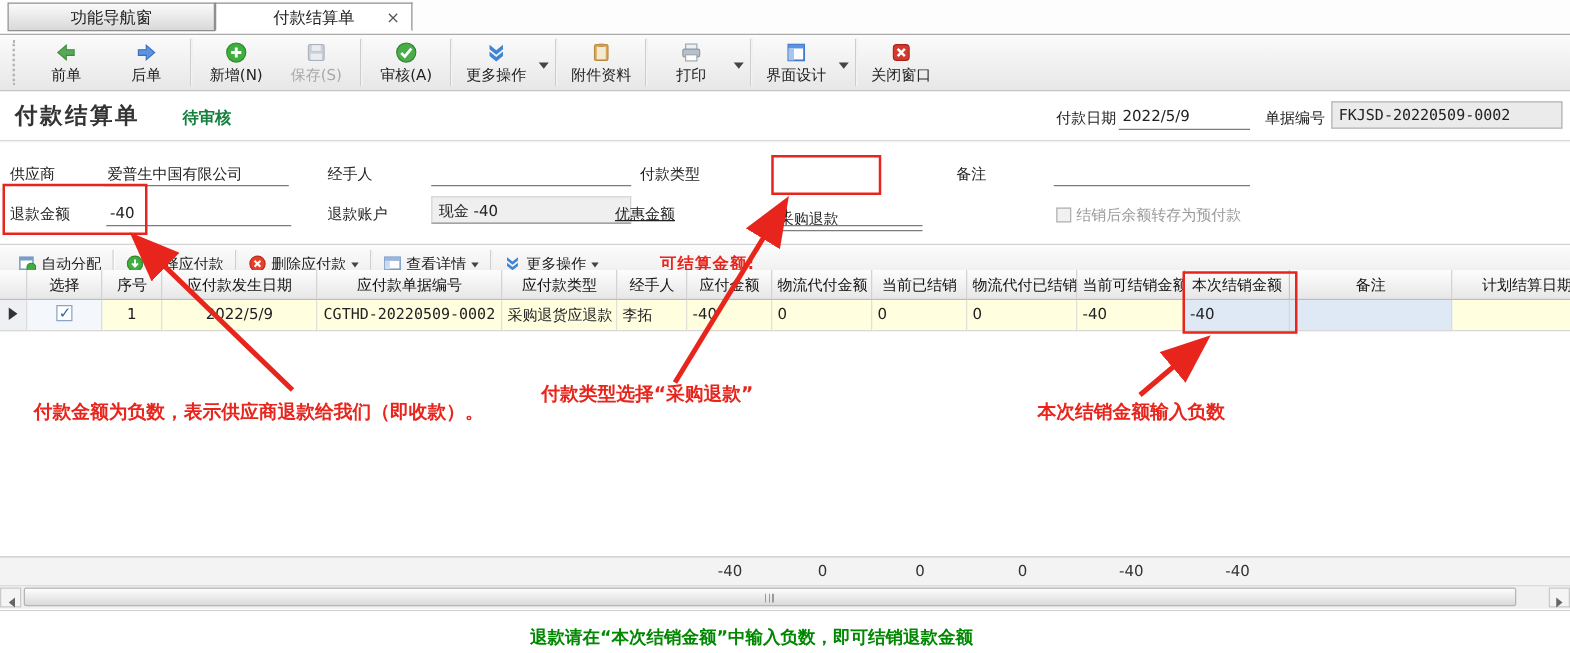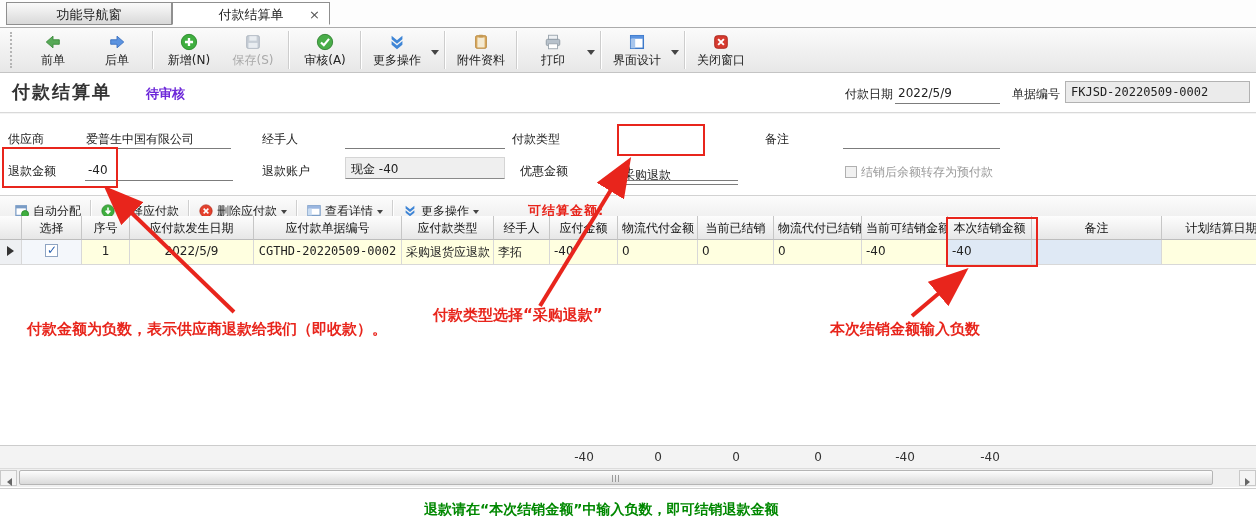--- a/index.html
+++ b/index.html
@@ -23,21 +23,21 @@
   .tbtn{display:flex;flex-direction:column;align-items:center;justify-content:center;
         min-width:52px;height:42px;font-size:12px;color:#222;padding:0 6px;cursor:default;}
   .tbtn.disabled{color:#a9a9a9;}
   .ticon{height:20px;display:flex;align-items:flex-end;}
   .tlabel{margin-top:1px;white-space:nowrap;}
   .tsep{width:1px;height:38px;background:#cdcdcd;border-right:1px solid #fff;margin:0 3px;}
   .dd{width:0;height:0;border:4px solid transparent;border-top:5px solid #444;margin:8px 2px 0 2px;}
 
   
   .doc-title{position:absolute;left:12px;top:80px;font-size:18px;font-weight:bold;color:#333;letter-spacing:2px;}
-  .doc-status{position:absolute;left:146px;top:85px;font-size:13px;font-weight:bold;color:#6d28d9;}
+  .doc-status{position:absolute;left:146px;top:85px;font-size:13px;font-weight:bold;color:#15803d;}
   .flabel{position:absolute;font-size:12px;color:#222;white-space:nowrap;}
   .uline{position:absolute;box-sizing:border-box;border-bottom:1px solid #7c7c7c;height:21px;
          font-size:12px;padding:3px 3px 0;white-space:nowrap;overflow:hidden;}
   .sunken{position:absolute;box-sizing:border-box;background:#ebebeb;border:1px solid #b2b2b2;
           height:22px;font-size:12px;padding:3px 5px 0;white-space:nowrap;overflow:hidden;}
   .mono{font-family:"DejaVu Sans Mono","Liberation Mono",monospace;}
   .divider{position:absolute;left:0;top:112px;width:1256px;height:0;border-top:1px solid #d9d9d9;
            border-bottom:1px solid #f4f4f4;}
 
   
@@ -257,21 +257,21 @@
   <div class="uline" style="left:345px;top:128px;width:160px;"></div>
   <div class="flabel" style="left:512px;top:131px;">付款类型</div>
   <div class="uline" style="left:620px;top:128px;width:118px;margin-top:36px;">采购退款</div>
   <div class="flabel" style="left:765px;top:131px;">备注</div>
   <div class="uline" style="left:843px;top:128px;width:157px;"></div>
 
   <div class="flabel" style="left:8px;top:163px;">退款金额</div>
   <div class="uline" style="left:85px;top:160px;width:148px;">-40</div>
   <div class="flabel" style="left:262px;top:163px;">退款账户</div>
   <div class="sunken" style="left:345px;top:157px;width:160px;background:#efefef;border:1px solid #d5d5d5;border-bottom:1px solid #8a8a8a;">现金 -40</div>
-  <div class="flabel" style="left:520px;top:163px;">优惠金额</div>
+  <div class="flabel" style="left:492px;top:163px;text-decoration:underline;">优惠金额</div>
   <div class="uline" style="left:620px;top:160px;width:118px;">0</div>
   <div style="position:absolute;left:845px;top:161px;">
     <span class="chk"></span><span class="chk-label-gray">结销后余额转存为预付款</span>
   </div>
 
   <div class="grid-toolbar">
     <div class="gbtn">
       <svg width="14" height="14" viewBox="0 0 16 16">
           <rect x="1" y="2" width="12" height="11" fill="#fff" stroke="#7a9cc6" stroke-width="1.4"></rect>
           <rect x="1" y="2" width="12" height="3" fill="#7a9cc6"></rect>

